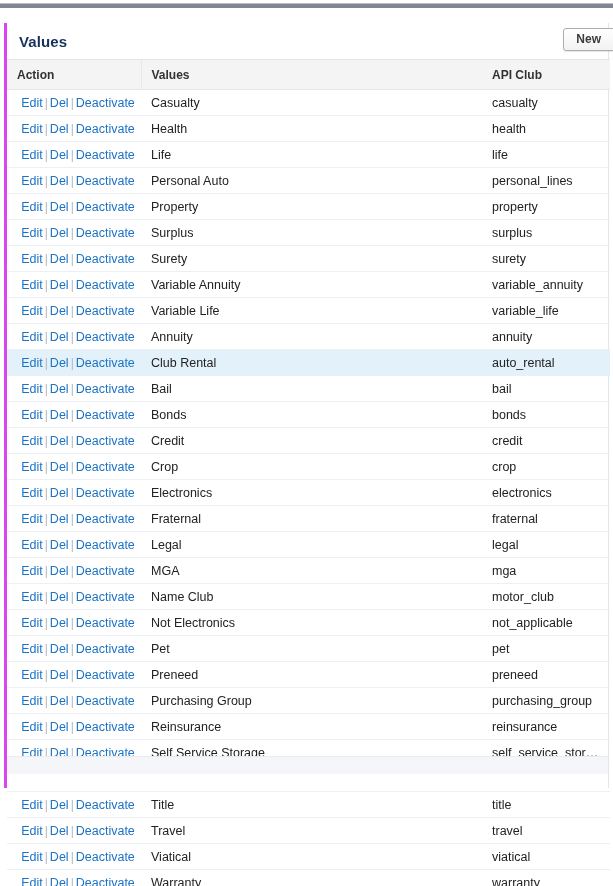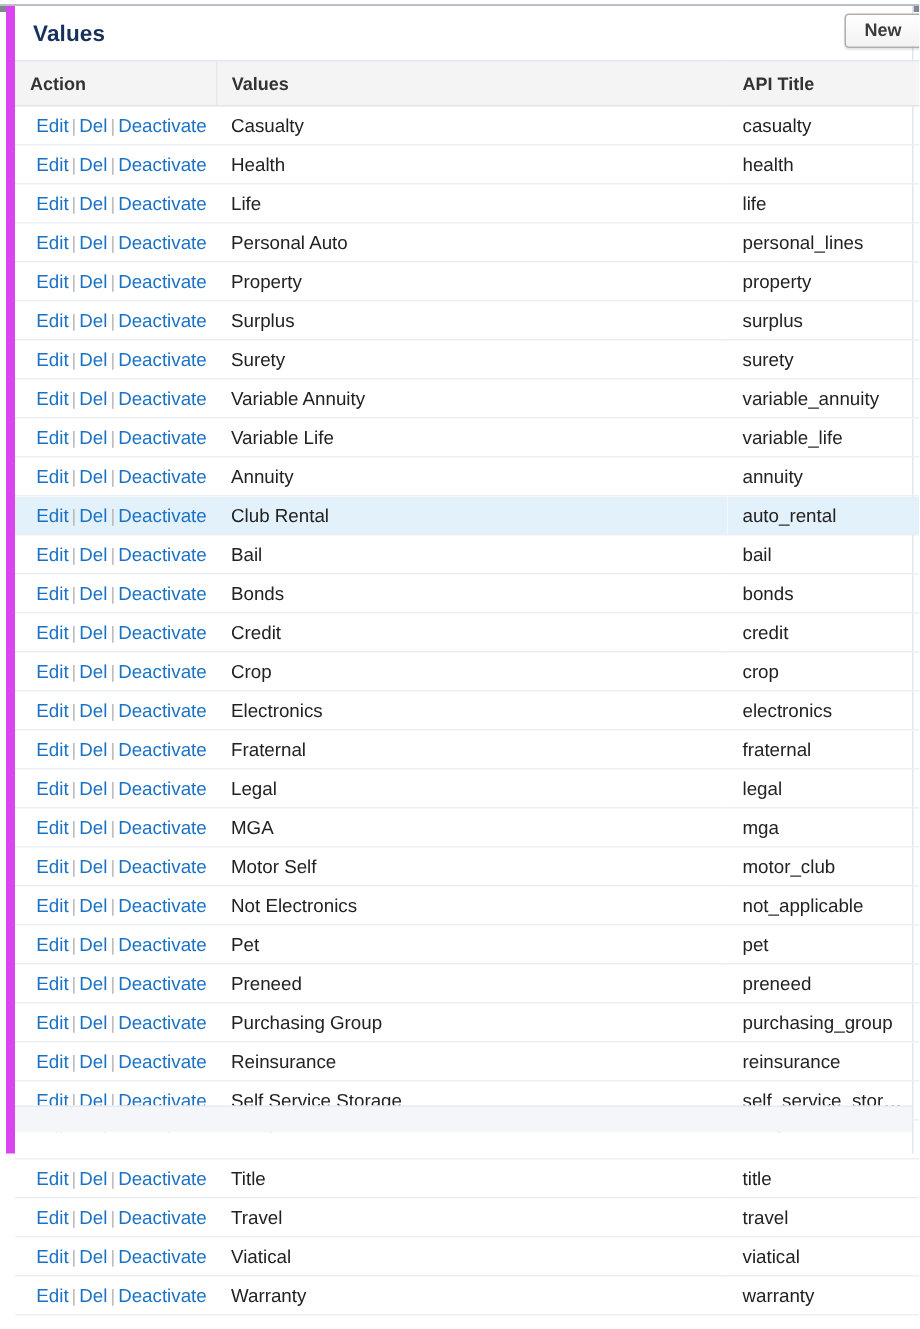--- a/index.html
+++ b/index.html
@@ -28,25 +28,25 @@
   .top-bar-fill {
     position: absolute;
     top: 0; left: 0;
     width: 613px; height: 3px;
     background: #ffffff;
   }
 
   
   .card {
     position: absolute;
-    top: 4px; left: 4px;
+    top: 23px; left: 4px;
     width: 605px;
     height: 765px;
     background: #ffffff;
-    border-left: 6px solid #d946ef;
+    border-left: 3px solid #d946ef;
     border-right: 1px solid #e0e5ee;
   }
 
   
   .card-header {
     position: relative;
     height: 36px;
     padding: 0 12px;
     display: flex;
     align-items: center;
@@ -172,21 +172,21 @@
     <table class="tbl">
       <colgroup>
         <col class="c-action">
         <col class="c-values">
         <col class="c-api">
       </colgroup>
       <thead>
         <tr>
           <th class="th-action">Action</th>
           <th class="th-values">Values</th>
-          <th class="th-api">API Title</th>
+          <th class="th-api">API Club</th>
         </tr>
       </thead>
       <tbody id="tbody">
           <tr>
             <td class="td-action"><a class="lnk">Edit</a><span class="sep">|</span><a class="lnk">Del</a><span class="sep">|</span><a class="lnk">Deactivate</a></td>
             <td>Casualty</td>
             <td>casualty</td>
           </tr>
           <tr>
             <td class="td-action"><a class="lnk">Edit</a><span class="sep">|</span><a class="lnk">Del</a><span class="sep">|</span><a class="lnk">Deactivate</a></td>
@@ -273,21 +273,21 @@
             <td>Legal</td>
             <td>legal</td>
           </tr>
           <tr>
             <td class="td-action"><a class="lnk">Edit</a><span class="sep">|</span><a class="lnk">Del</a><span class="sep">|</span><a class="lnk">Deactivate</a></td>
             <td>MGA</td>
             <td>mga</td>
           </tr>
           <tr>
             <td class="td-action"><a class="lnk">Edit</a><span class="sep">|</span><a class="lnk">Del</a><span class="sep">|</span><a class="lnk">Deactivate</a></td>
-            <td>Motor Self</td>
+            <td>Name Club</td>
             <td>motor_club</td>
           </tr>
           <tr>
             <td class="td-action"><a class="lnk">Edit</a><span class="sep">|</span><a class="lnk">Del</a><span class="sep">|</span><a class="lnk">Deactivate</a></td>
             <td>Not Electronics</td>
             <td>not_applicable</td>
           </tr>
           <tr>
             <td class="td-action"><a class="lnk">Edit</a><span class="sep">|</span><a class="lnk">Del</a><span class="sep">|</span><a class="lnk">Deactivate</a></td>
             <td>Pet</td>

